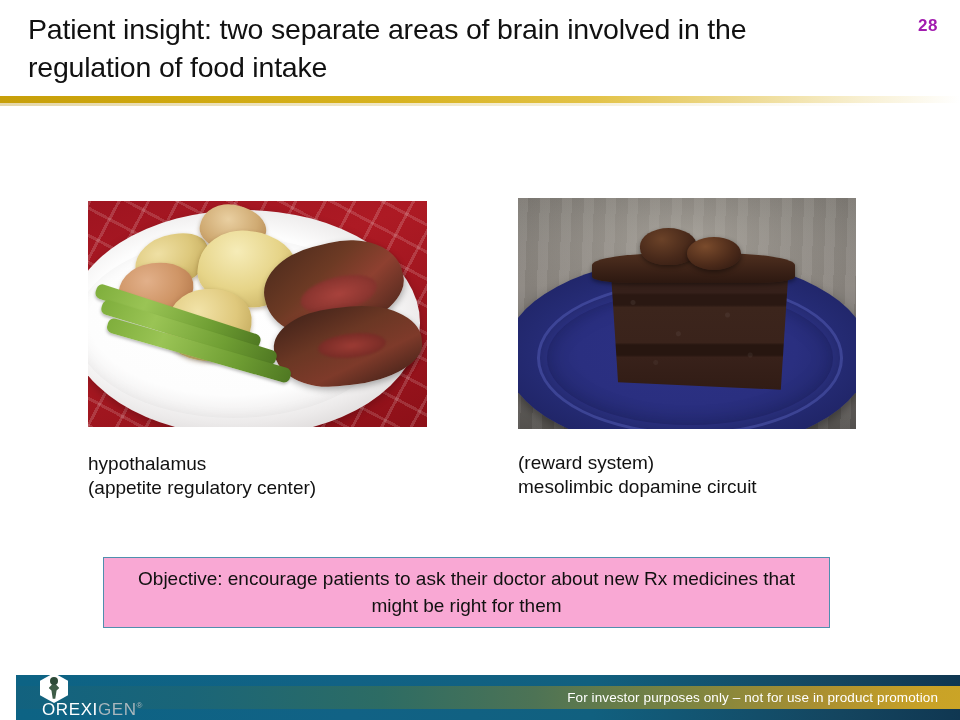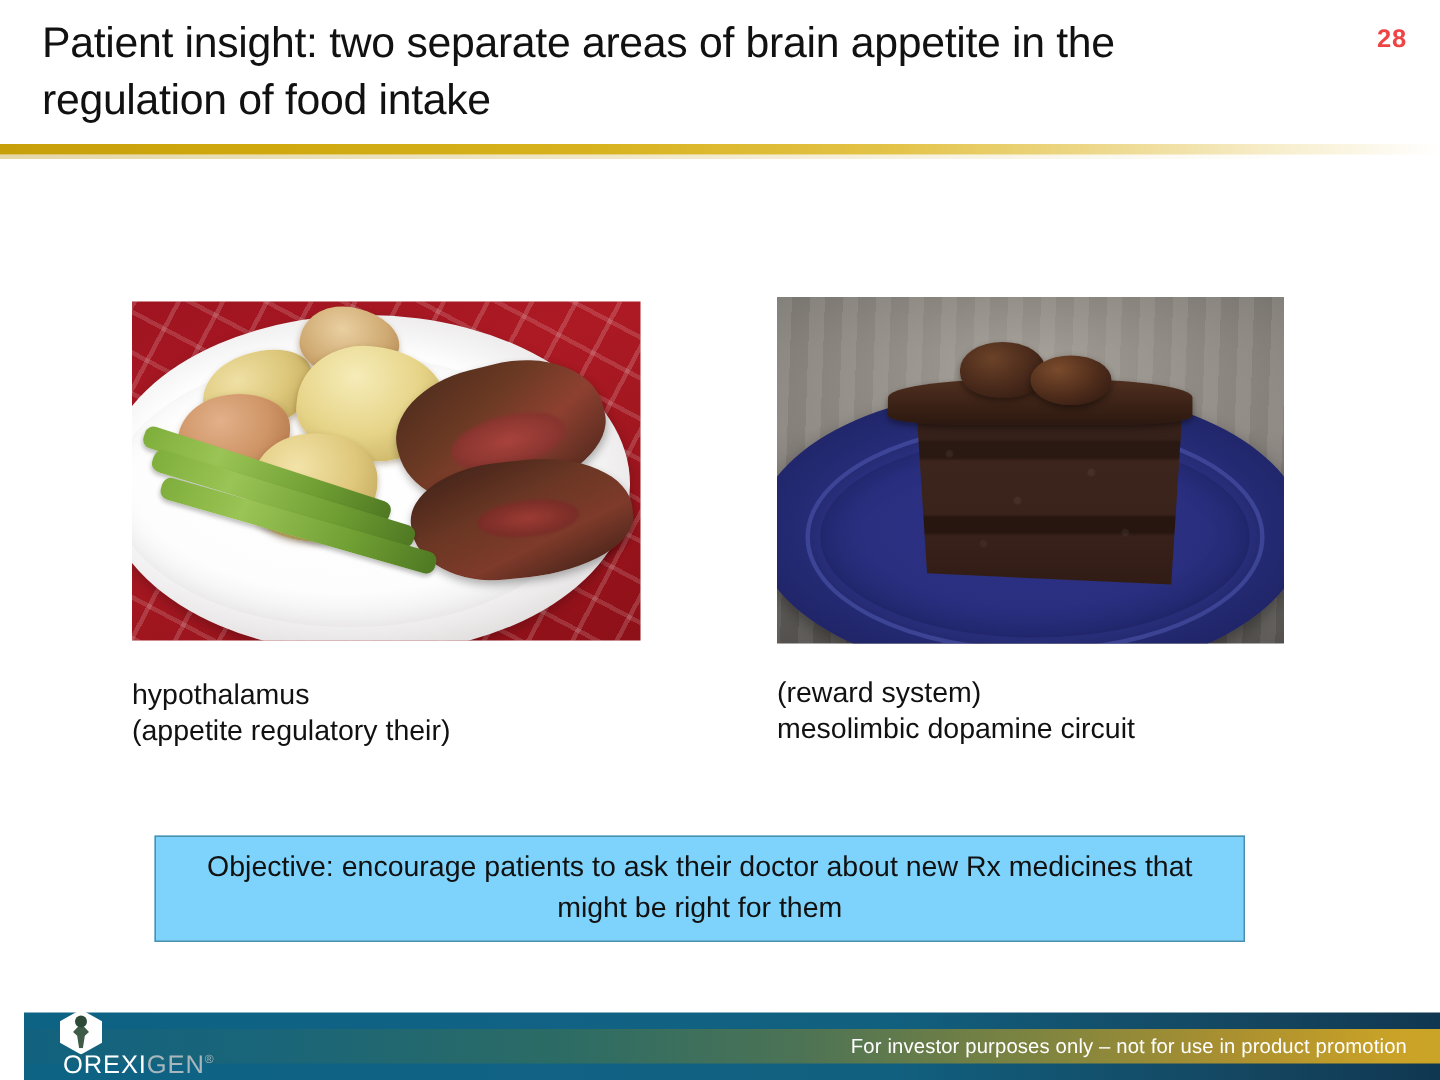--- a/index.html
+++ b/index.html
@@ -34,21 +34,21 @@
     letter-spacing: -0.2px;
     font-family: "Liberation Sans", sans-serif;
   }
 
   .slide-number {
     position: absolute;
     right: 22px;
     top: 16px;
     font-size: 17px;
     font-weight: bold;
-    color: #ef4444;
+    color: #a21caf;
     letter-spacing: 0.5px;
   }
 
   
   .gold-rule {
     position: absolute;
     left: 0;
     top: 96px;
     width: 960px;
     height: 7px;
@@ -270,21 +270,21 @@
   .caption-right { left: 518px; top: 451px; width: 338px; }
 
   
   .objective-box {
     position: absolute;
     left: 103px;
     top: 557px;
     width: 727px;
     height: 71px;
     border: 1.3px solid #4f8fae;
-    background: #7dd3fc;
+    background: #f9a8d4;
     box-sizing: border-box;
     display: flex;
     align-items: center;
     justify-content: center;
   }
   .objective-text {
     text-align: center;
     font-size: 19px;
     line-height: 1.38;
     color: #111111;
@@ -380,21 +380,21 @@
   }
   .wm-a { color: #ffffff; margin-left: 20px; }
   .wm-b { color: #a9b7bd; }
   .wm-tm { font-size: 8px; vertical-align: super; color: #a9b7bd; }
 </style>
 </head>
 <body>
 
 <div class="slide">
 
-  <div class="title">Patient insight: two separate areas of brain appetite in the regulation of food intake</div>
+  <div class="title">Patient insight: two separate areas of brain involved in the regulation of food intake</div>
   <div class="slide-number">28</div>
 
   <div class="gold-rule"></div>
   <div class="gold-rule-shadow"></div>
 
   <div class="photo photo-plate">
     <div class="plate">
       <div class="plate-rim"></div>
     </div>
     <div class="potato p1"></div>
@@ -421,21 +421,21 @@
     <div class="cake-slice">
       <div class="cake-crumb"></div>
     </div>
     <div class="frosting-top"></div>
     <div class="rosette"></div>
     <div class="choc-ball"></div>
   </div>
 
   <div class="caption caption-left">
     <div>hypothalamus</div>
-    <div>(appetite regulatory their)</div>
+    <div>(appetite regulatory center)</div>
   </div>
   <div class="caption caption-right">
     <div>(reward system)</div>
     <div>mesolimbic dopamine circuit</div>
   </div>
 
   <div class="objective-box">
     <div class="objective-text">
       <span>Objective: encourage patients to ask their doctor about new Rx medicines</span>
       <span>that might be right for them</span>

